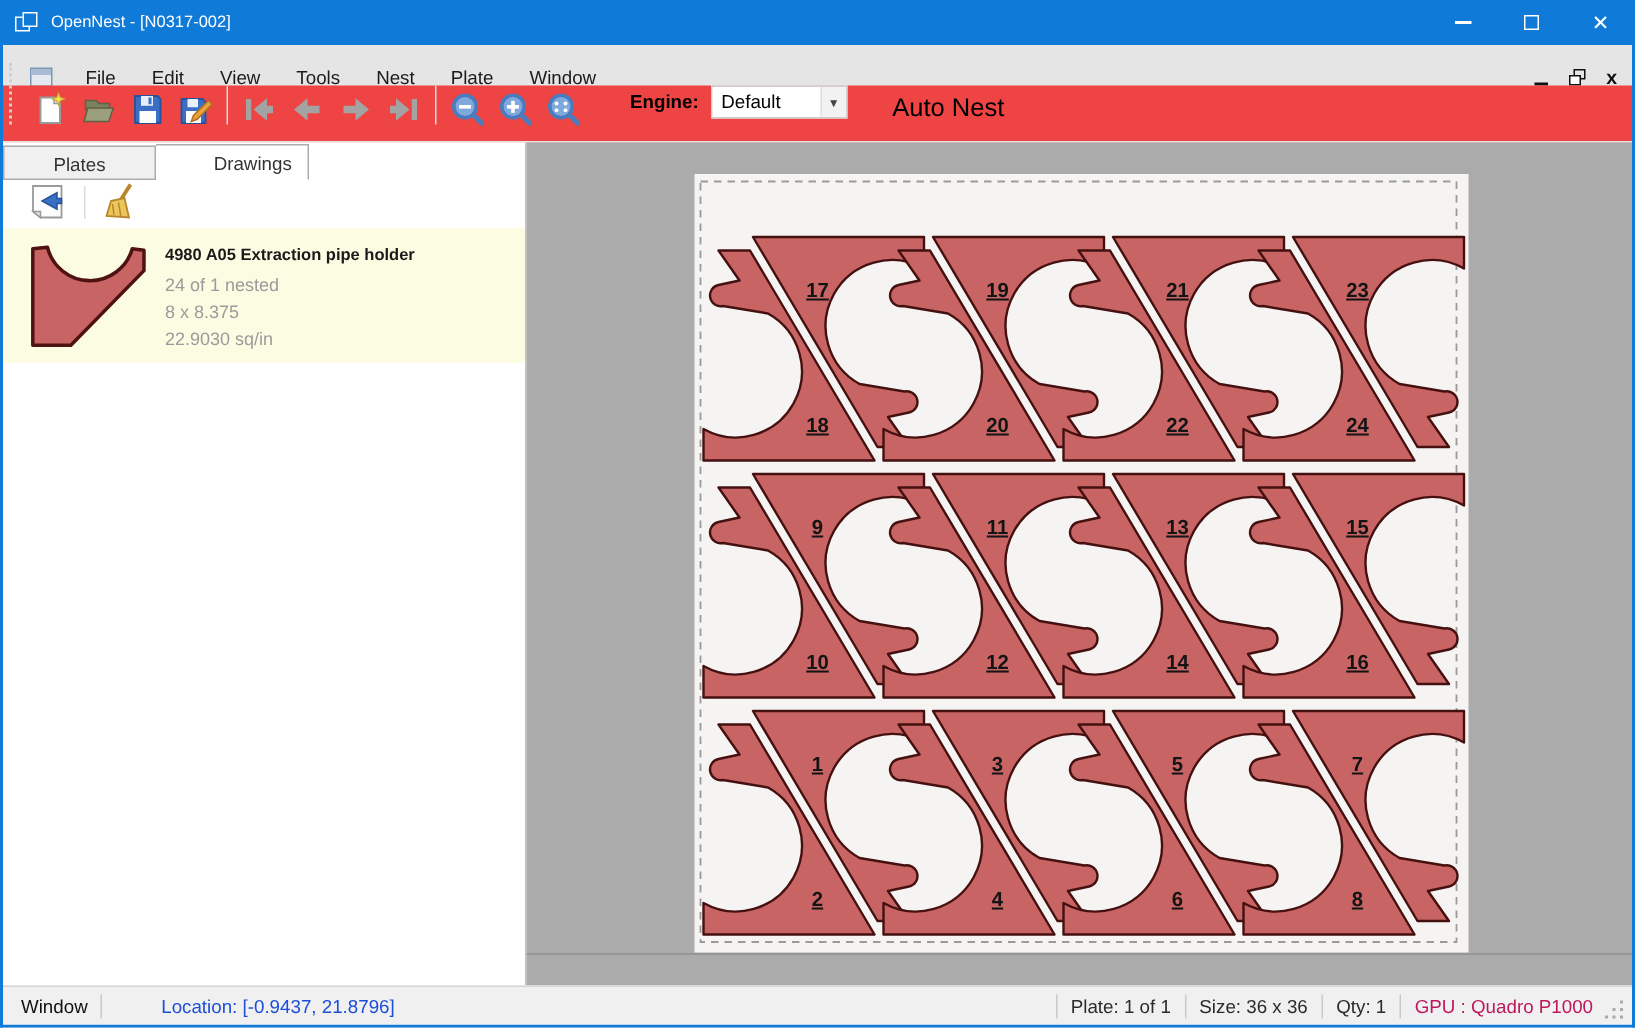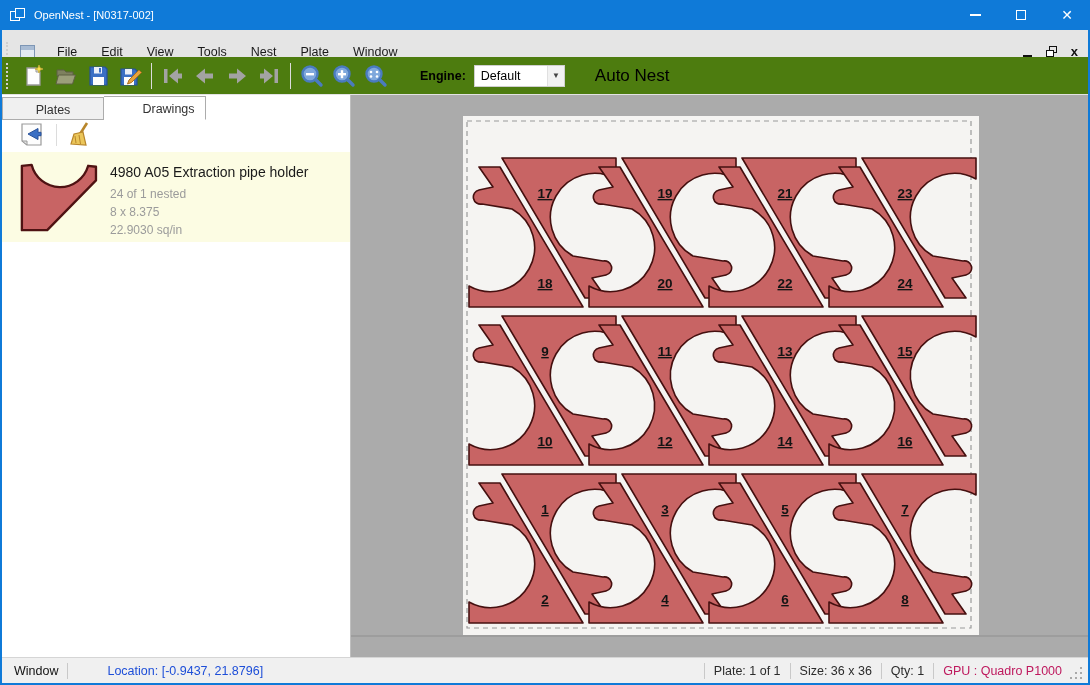--- a/index.html
+++ b/index.html
@@ -29,22 +29,22 @@
   .mdi-icon:before { content:""; position:absolute; left:0; right:0; top:0; height:4px; background:#A9BCD4; }
   .menu-item { padding:5px 12px; color:#1a1a1a; font-size:12.5px; }
   .mdi-controls { margin-left:auto; display:flex; align-items:center; gap:14px; padding-right:10px; color:#111; }
   .mdi-min { width:9px; height:2px; background:#111; margin-top:8px; }
   .mdi-restore { position:relative; width:11px; height:11px; }
   .mdi-restore .r1 { position:absolute; right:0; top:0; width:8px; height:7px; border:1.5px solid #111; }
   .mdi-restore .r2 { position:absolute; left:0; bottom:0; width:8px; height:7px; border:1.5px solid #111; background:#fff; }
   .mdi-close { font-weight:bold; font-size:13px; line-height:11px; }
 
   
-  .toolbar { position:absolute; left:0; right:0; top:57px; height:38px; background:#4d7c0f;
-    border-bottom:1px solid #E3E3E3; display:flex; align-items:center; }
+  .toolbar { position:absolute; left:0; right:0; top:57px; height:38px; background:#ef4444;
+    border-bottom:1px solid #E3E3E3; display:flex; align-items:flex-start; }
   .tb-grip { width:6px; height:26px; border-left:2px dotted #CFCFCF; margin:0 6px 0 4px; }
   .tb-btn { width:32px; height:32px; display:flex; align-items:center; justify-content:center; border-radius:2px; }
   .tb-sep { width:1px; height:26px; background:#DCDCDC; margin:0 5px; }
   .engine-group { display:flex; align-items:center; margin-left:28px; }
   .engine-label { font-weight:bold; font-size:12.5px; margin-right:8px; }
   .combo { display:flex; align-items:stretch; height:22px; border:1px solid #CFCFCF; background:#fff; }
   .combo-value { width:72px; padding:3px 6px; font-size:12.5px; }
   .combo-arrow { width:17px; background:#F2F2F2; display:flex; align-items:center; justify-content:center;
     font-size:8px; color:#444; border-left:1px solid #E0E0E0; }
   .autonest { margin-left:22px; font-size:17px; padding:5px 8px; }
@@ -58,21 +58,21 @@
     background:#F0F0F0; color:#333; height:23px; margin-top:1px; }
   .tab.active { background:#fff; border-bottom:1px solid #fff; height:24px; margin-top:0; z-index:2;padding-left:28px; }
   .tab + .tab { border-left:none; }
   .panel-toolbar { position:absolute; left:0; top:25px; height:30px; width:100%; background:#fff;
     display:flex; align-items:center; padding-left:14px; }
   .panel-sep { width:1px; height:22px; background:#DCDCDC; margin:0 8px; }
   .drawing-item { position:absolute; left:0; top:57px; width:100%; height:90px; background:#FCFCE3;
     display:flex; padding:6px 8px; }
   .thumb { width:92px; height:78px; flex:none; }
   .item-text { padding-left:8px; padding-top:6px; }
-  .item-title { font-weight:normal; font-size:14px; color:#1a1a1a; margin-bottom:5px; }
+  .item-title { font-weight:bold; font-size:11px; color:#1a1a1a; margin-bottom:5px; }
   .item-sub { color:#9B9B9B; font-size:12px; line-height:18px; }
 
   .canvas { position:absolute; left:349px; top:0; width:737px; height:562px; background:#ABABAB; }
   .canvas svg { position:absolute; left:0; top:0; }
 
   
   .statusbar { position:absolute; left:0; right:0; bottom:0; height:26px; background:#F0F0F0;
     border-top:1px solid #D5D5D5; display:flex; align-items:center; font-size:12.5px; color:#2b2b2b; }
   .sb-sep { width:1px; height:16px; background:#C9C9C9; margin:0 9px; }
   .sb-mode { margin-left:12px; color:#111; }

